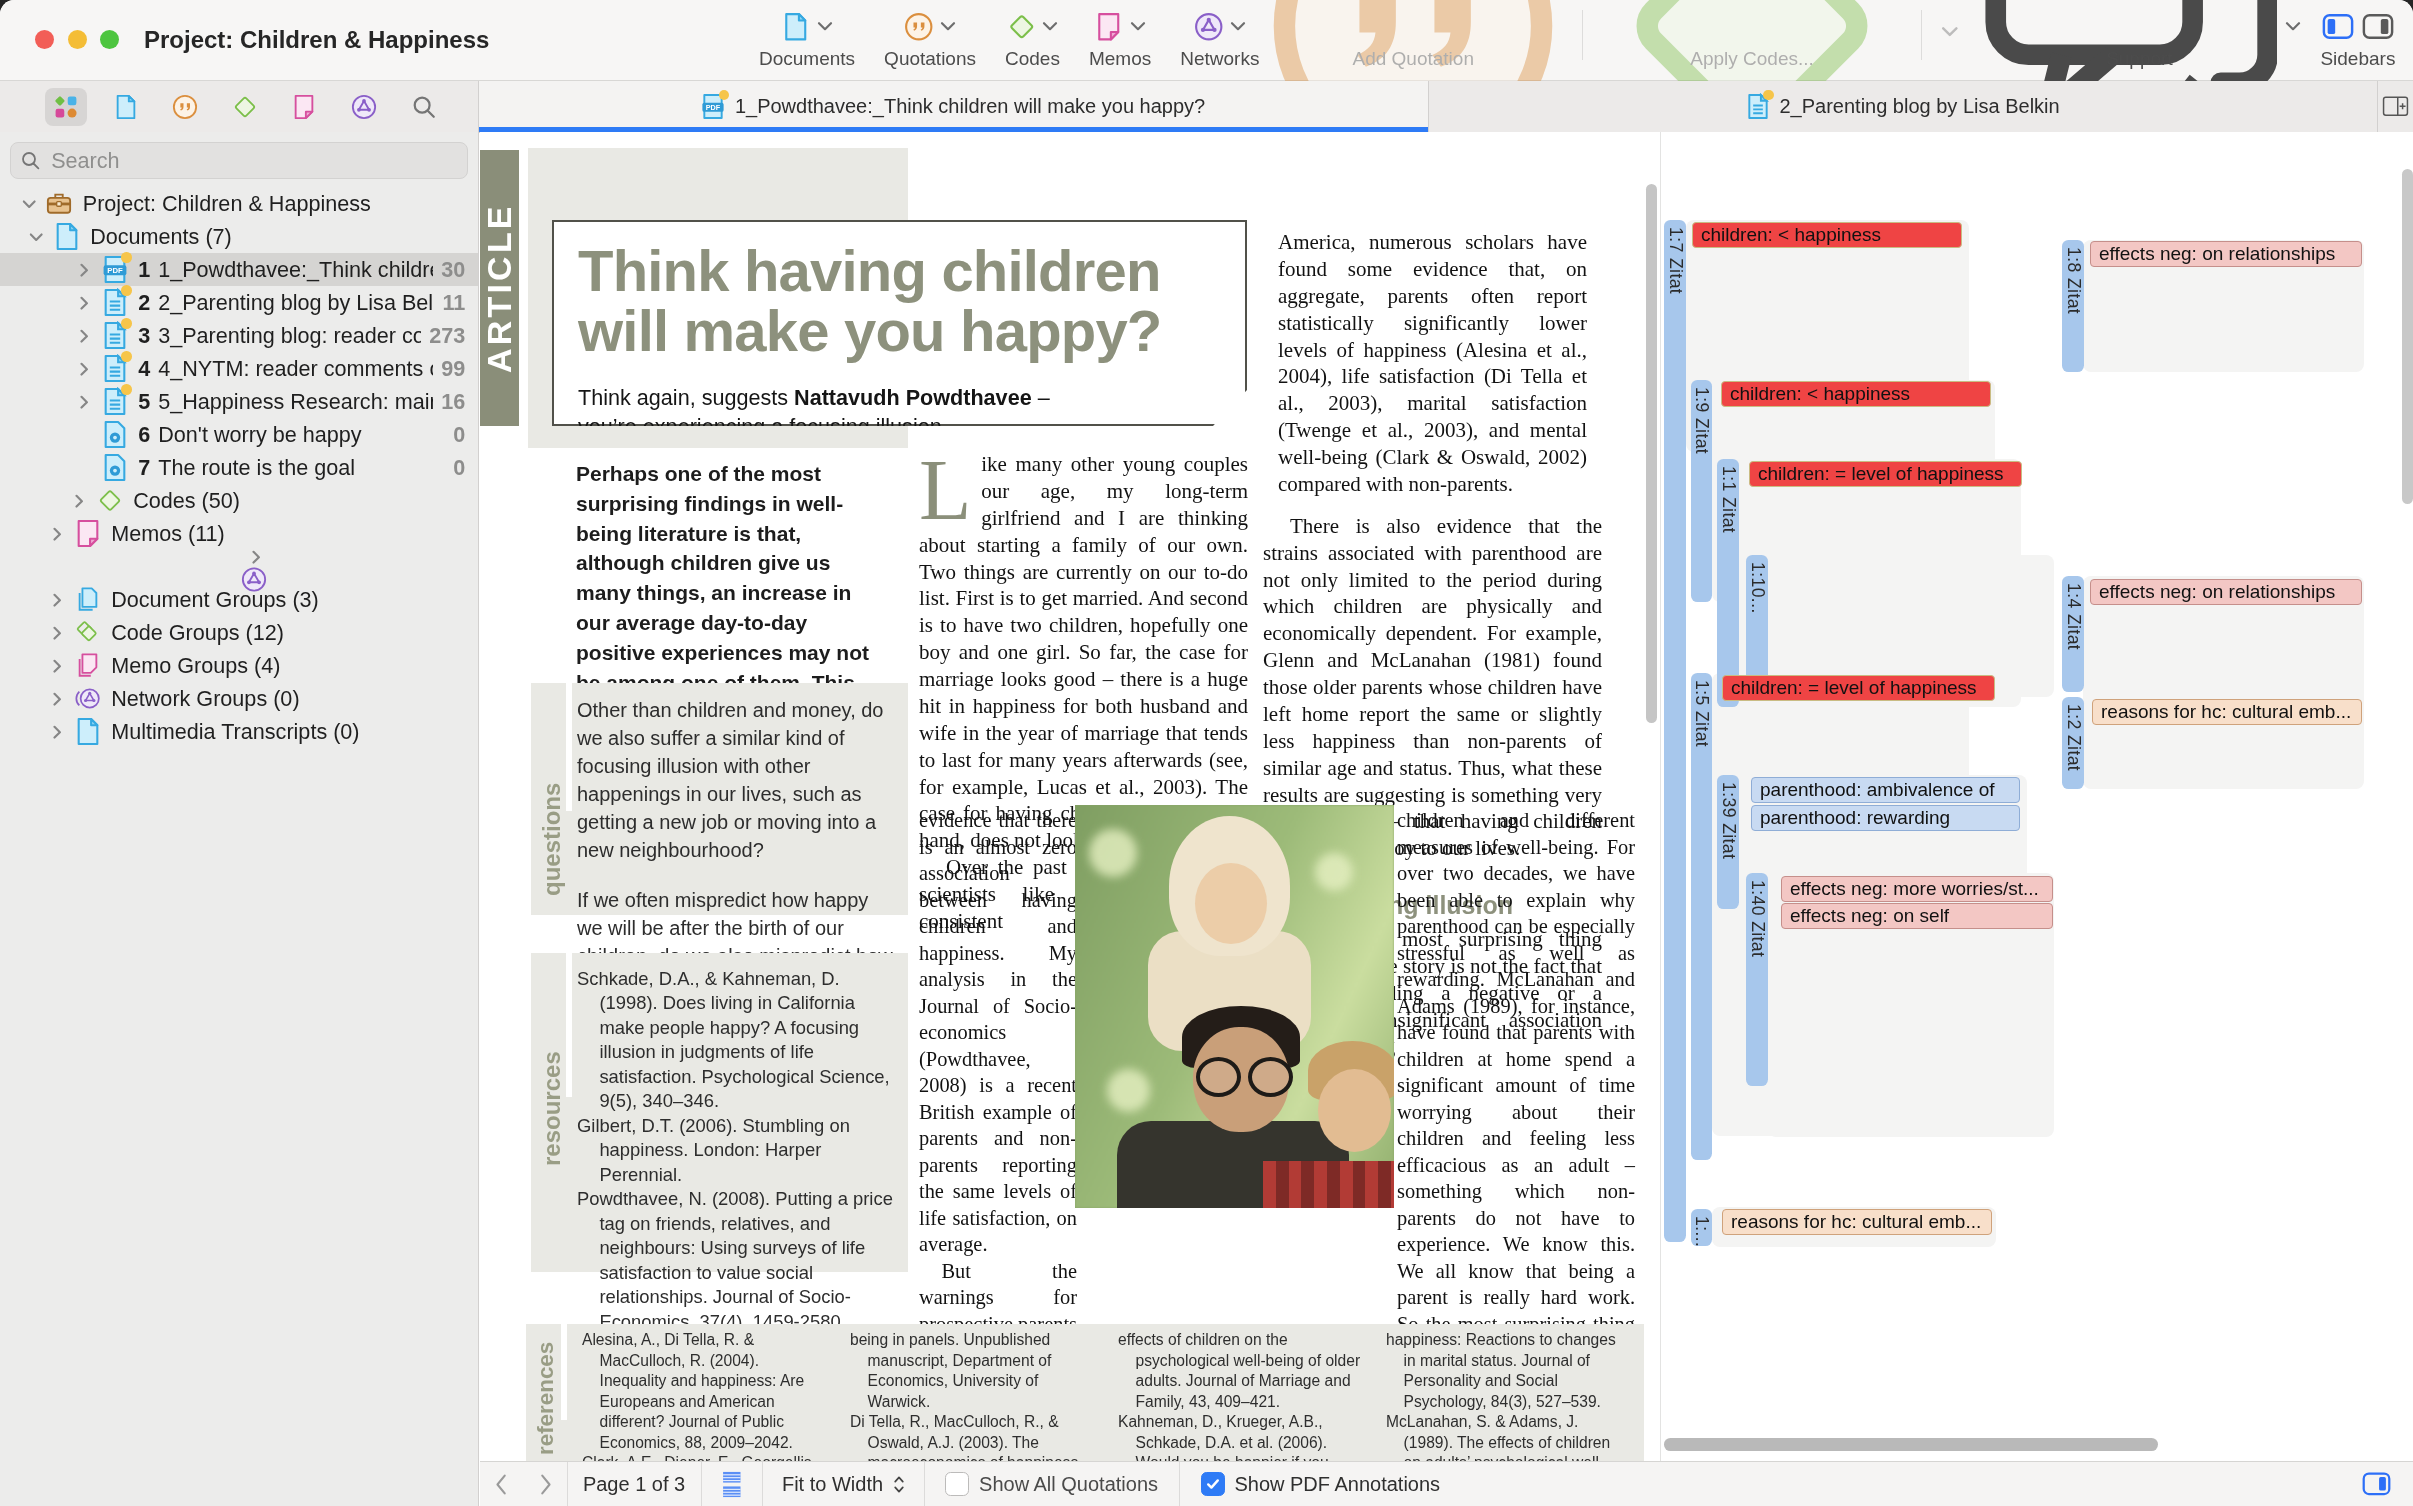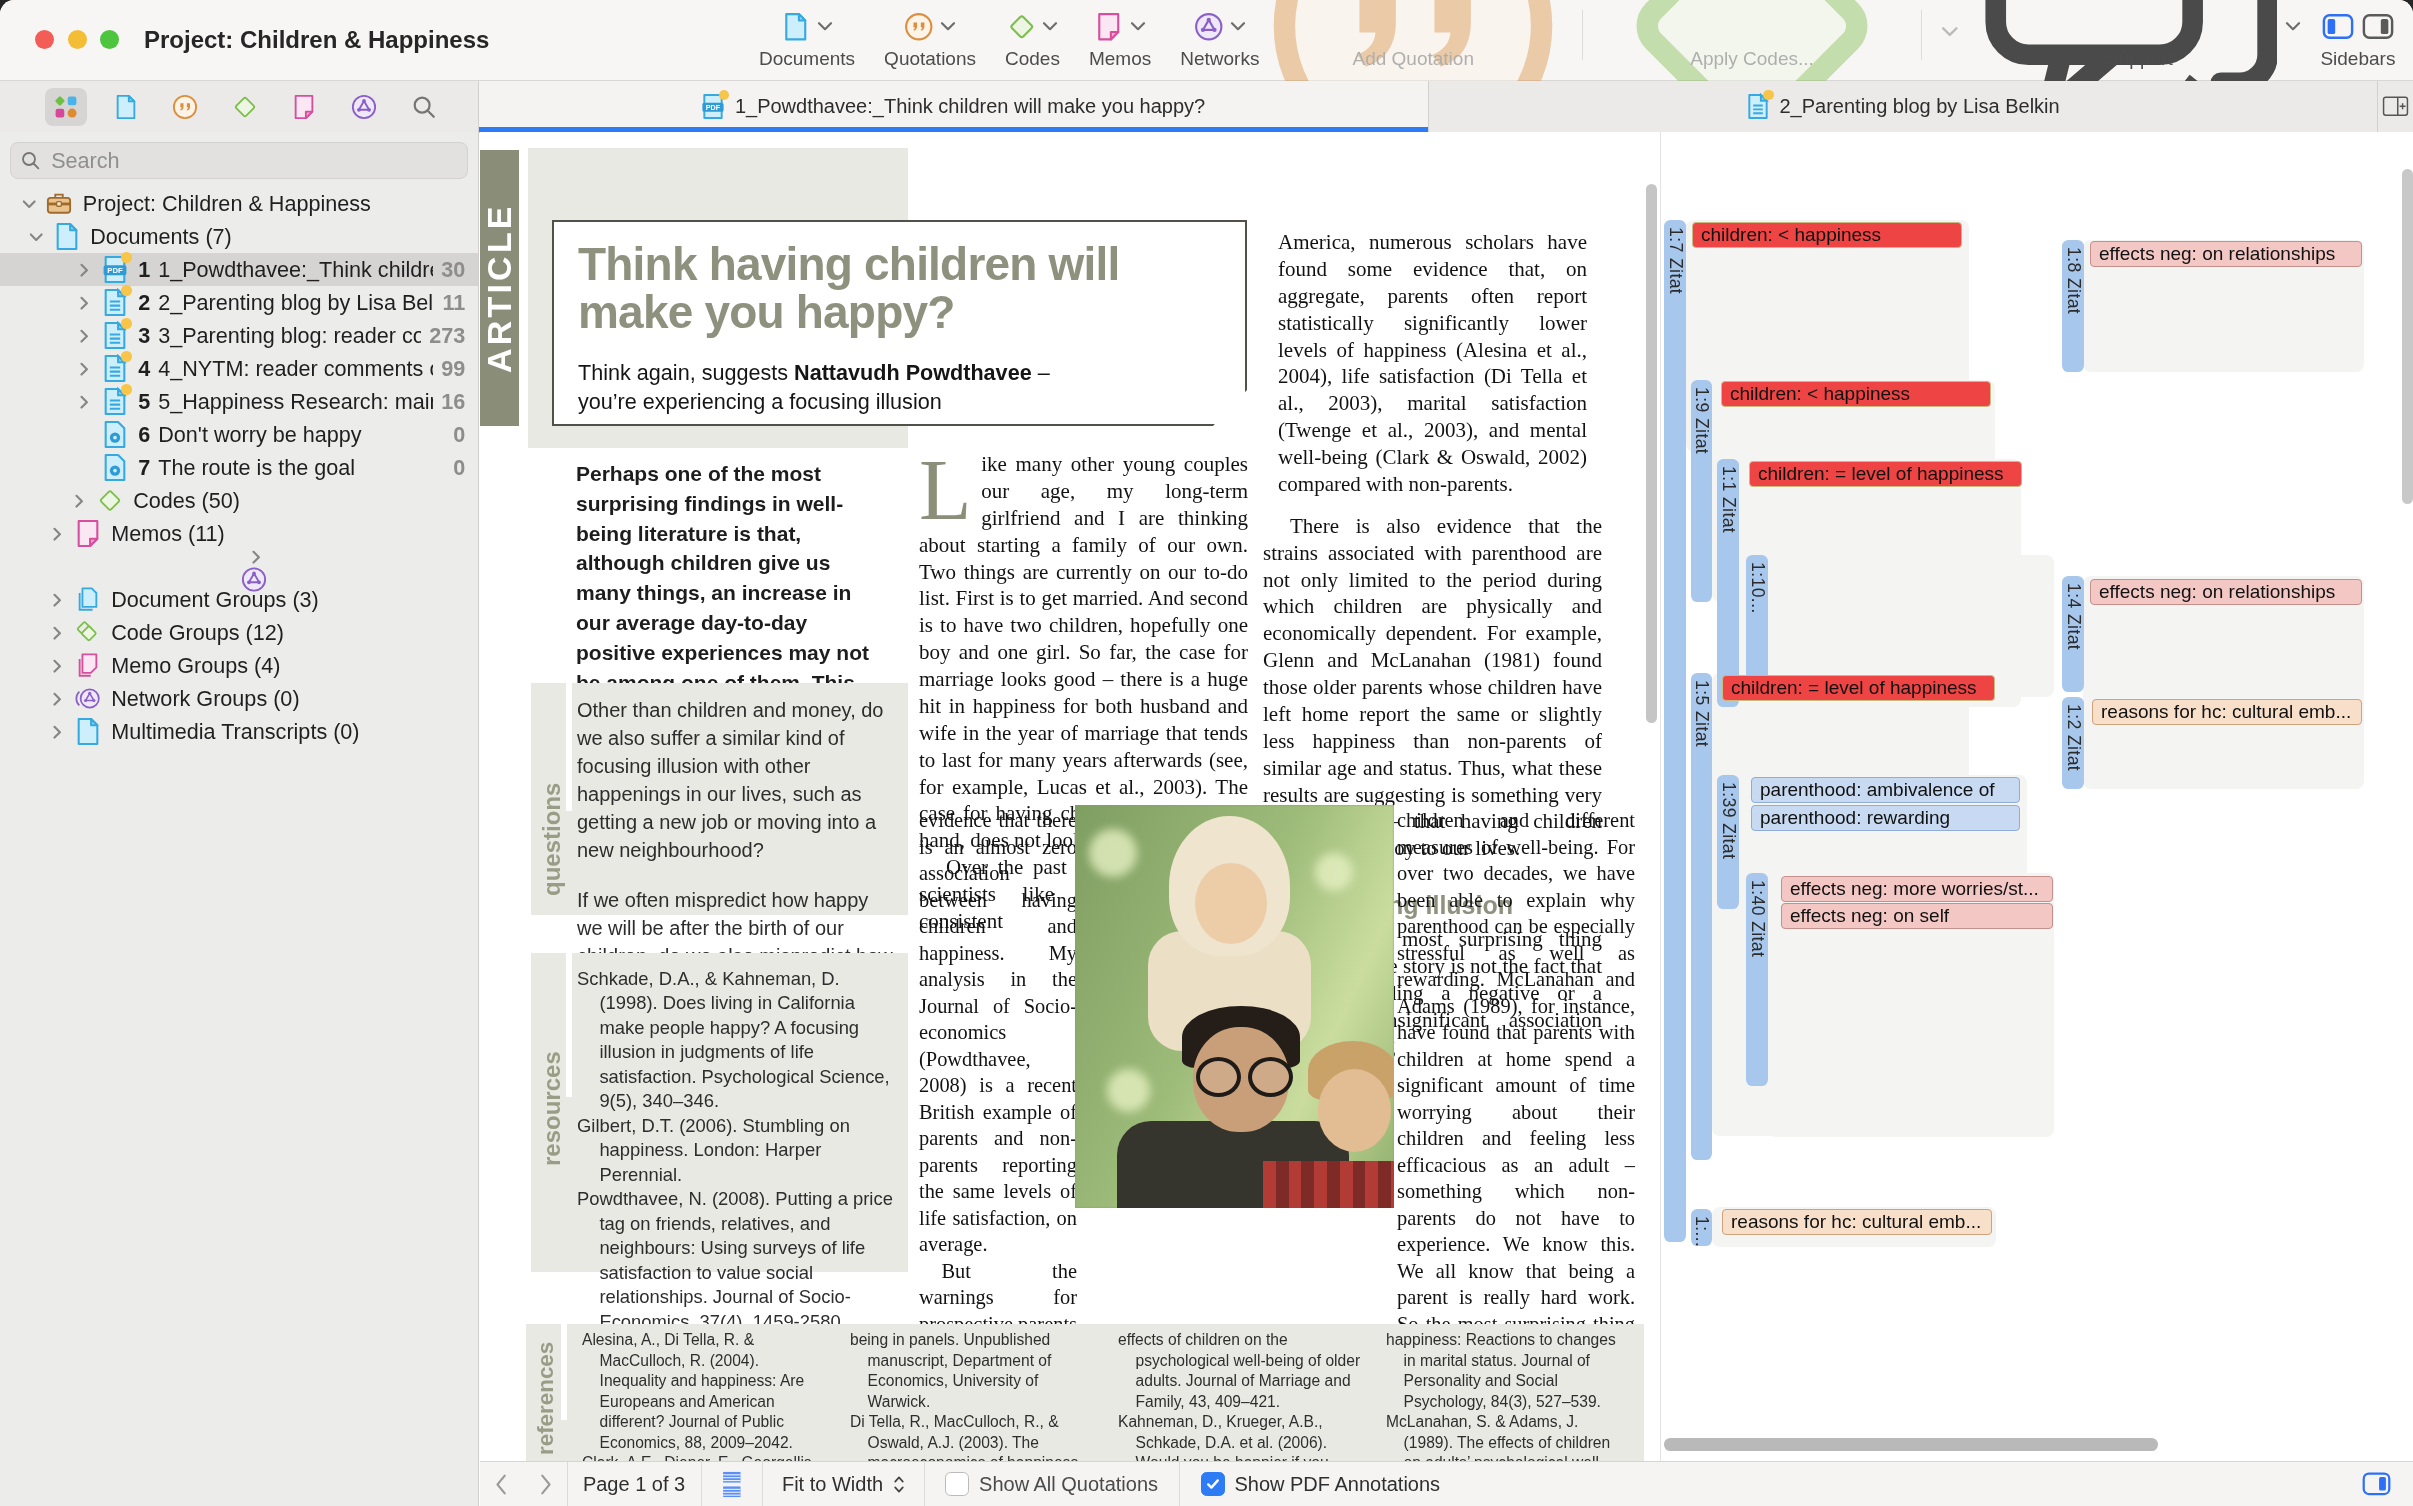--- a/index.html
+++ b/index.html
@@ -61,21 +61,21 @@
 
   
   .pdfpane{position:absolute;left:480px;top:132px;width:1180px;height:1330px;background:#fff;overflow:hidden;}
   .serif{font-family:"Liberation Serif",serif;color:#121212;text-align:justify;}
   .grey{background:#e9e9e4;}
   .banner{left:0;top:17.6px;width:39px;height:276px;background:#8a8e79;color:#fff;display:flex;align-items:center;justify-content:center;
     writing-mode:vertical-rl;transform:rotate(180deg);font-size:34px;font-weight:700;letter-spacing:3.2px;}
   .gb1{left:48px;top:16px;width:380px;height:300px;}
   .title-box{left:72px;top:88px;width:695px;height:206px;background:#fff;border:2.4px solid #51514a;box-sizing:border-box;
     padding:19px 24px;clip-path:polygon(0 0,100% 0,100% 170px,661px 100%,0 100%);}
-  .article-title{font-size:46px;line-height:1.04;font-weight:700;color:#8d917d;letter-spacing:-0.8px;}
+  .article-title{font-size:58px;line-height:1.04;font-weight:700;color:#8d917d;letter-spacing:-0.8px;}
   .article-sub{margin-top:21px;font-size:21.6px;line-height:1.35;color:#151515;width:527px;}
   .standfirst{left:96px;top:327px;width:313px;font-size:21px;font-weight:700;line-height:1.42;color:#1d1d1d;}
   .v-label{position:absolute;writing-mode:vertical-rl;transform:rotate(180deg);color:#999d85;font-weight:700;}
   .v-rule{position:absolute;width:5.6px;background:#fff;}
   .q-boxbg{left:51px;top:551px;width:377px;height:232px;}
   .q-text{left:97px;top:564px;width:318px;font-size:20px;line-height:1.4;color:#2d2d2d;}
   .q-text p{margin:0 0 22.4px;}
   .res-boxbg{left:51px;top:821px;width:377px;height:319px;}
   .res-text{left:97px;top:835px;width:321px;font-size:18.4px;line-height:1.33;color:#2d2d2d;}
   .res-text p{margin:0;padding-left:22.4px;text-indent:-22.4px;}

